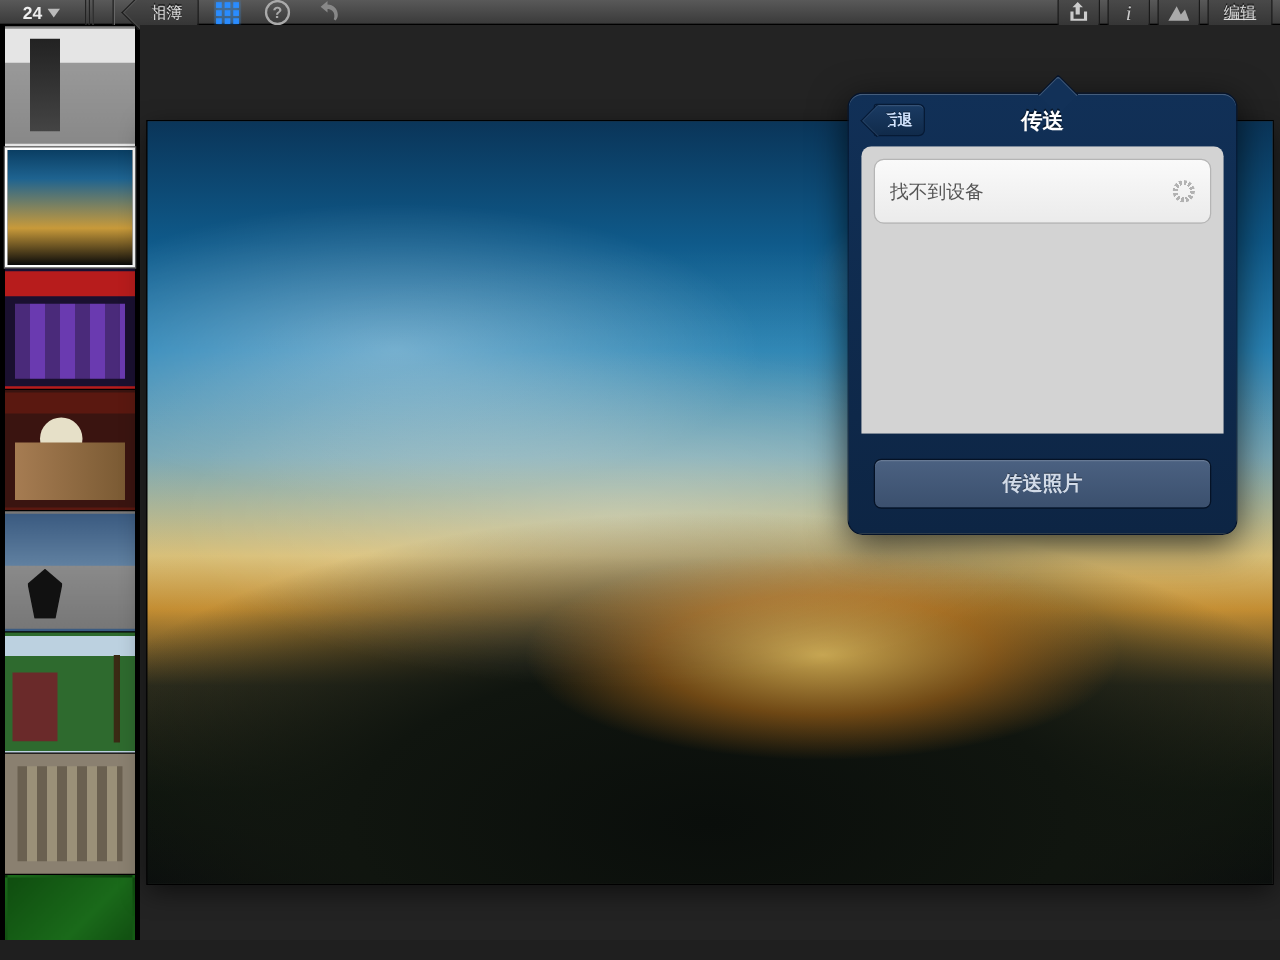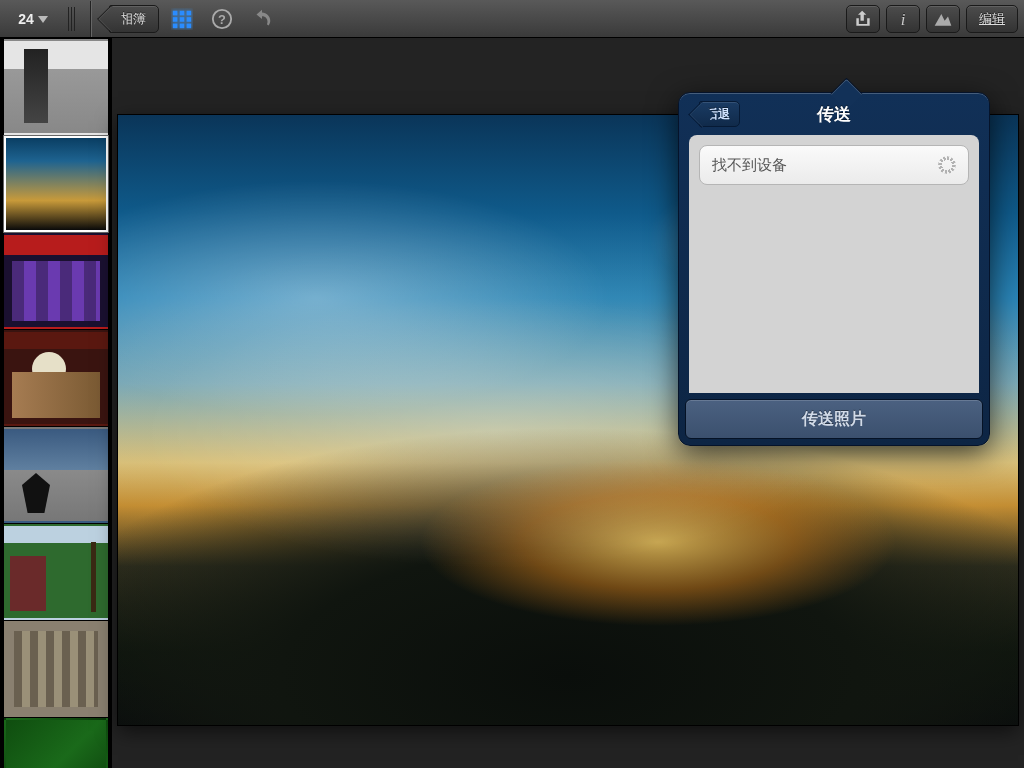--- a/index.html
+++ b/index.html
@@ -4,21 +4,21 @@
 <style>
   * { box-sizing: border-box; margin: 0; padding: 0; }
   body {
     width: 1024px; height: 768px;
     background: #1f1f1f;
     font-family: "Helvetica Neue", Arial, sans-serif;
     overflow: hidden;
   }
   
   .toolbar {
-    height: 38px;
+    height: 20px;
     background: linear-gradient(#595959, #3a3a3a);
     border-bottom: 1px solid #000;
     display: flex; align-items: center;
     padding: 0 6px; gap: 6px;
     color: #ddd;
     font-size: 14px;
   }
   .tb-count {
     width: 54px; height: 26px;
     display: flex; align-items: center; justify-content: center;
@@ -200,37 +200,37 @@
     background:linear-gradient(#c5cdd9,#aab2c0);
     border-bottom:1px solid #8892a2;
     color:#2e3745;font-size:14px;font-weight:600;
     text-shadow:0 1px 0 rgba(255,255,255,.6);
   }
   .pop-list{
     flex:1;background:#d3d3d3;
     padding:10px;
   }
   .pop-row{
-    height:40px;border-radius:8px;
+    height:52px;border-radius:8px;
     background:linear-gradient(#fafafa,#ebebeb);
     border:1px solid #b5b5b5;
     display:flex;align-items:center;padding:0 12px;
     color:#555;font-size:15px;
     justify-content:space-between;
   }
   .spinner{
     width:18px;height:18px;border-radius:50%;
     background:
      repeating-conic-gradient(#888 0 18deg, transparent 18deg 30deg);
     -webkit-mask: radial-gradient(circle, transparent 5px, #000 5px);
             mask: radial-gradient(circle, transparent 5px, #000 5px);
     opacity:.6;
   }
   .pop-foot{
-    padding:6px;
+    padding:20px;
   }
   .pop-action{
     width:100%;height:40px;border-radius:6px;border:1px solid #051225;
     background:linear-gradient(#4b6181,#3b506e);
     color:#d2dbe8;font-size:16px;font-weight:600;
     box-shadow:inset 0 1px 0 rgba(255,255,255,.16);
     cursor:pointer;
     text-shadow:0 -1px 0 rgba(0,0,0,.4);
   }
 </style>

